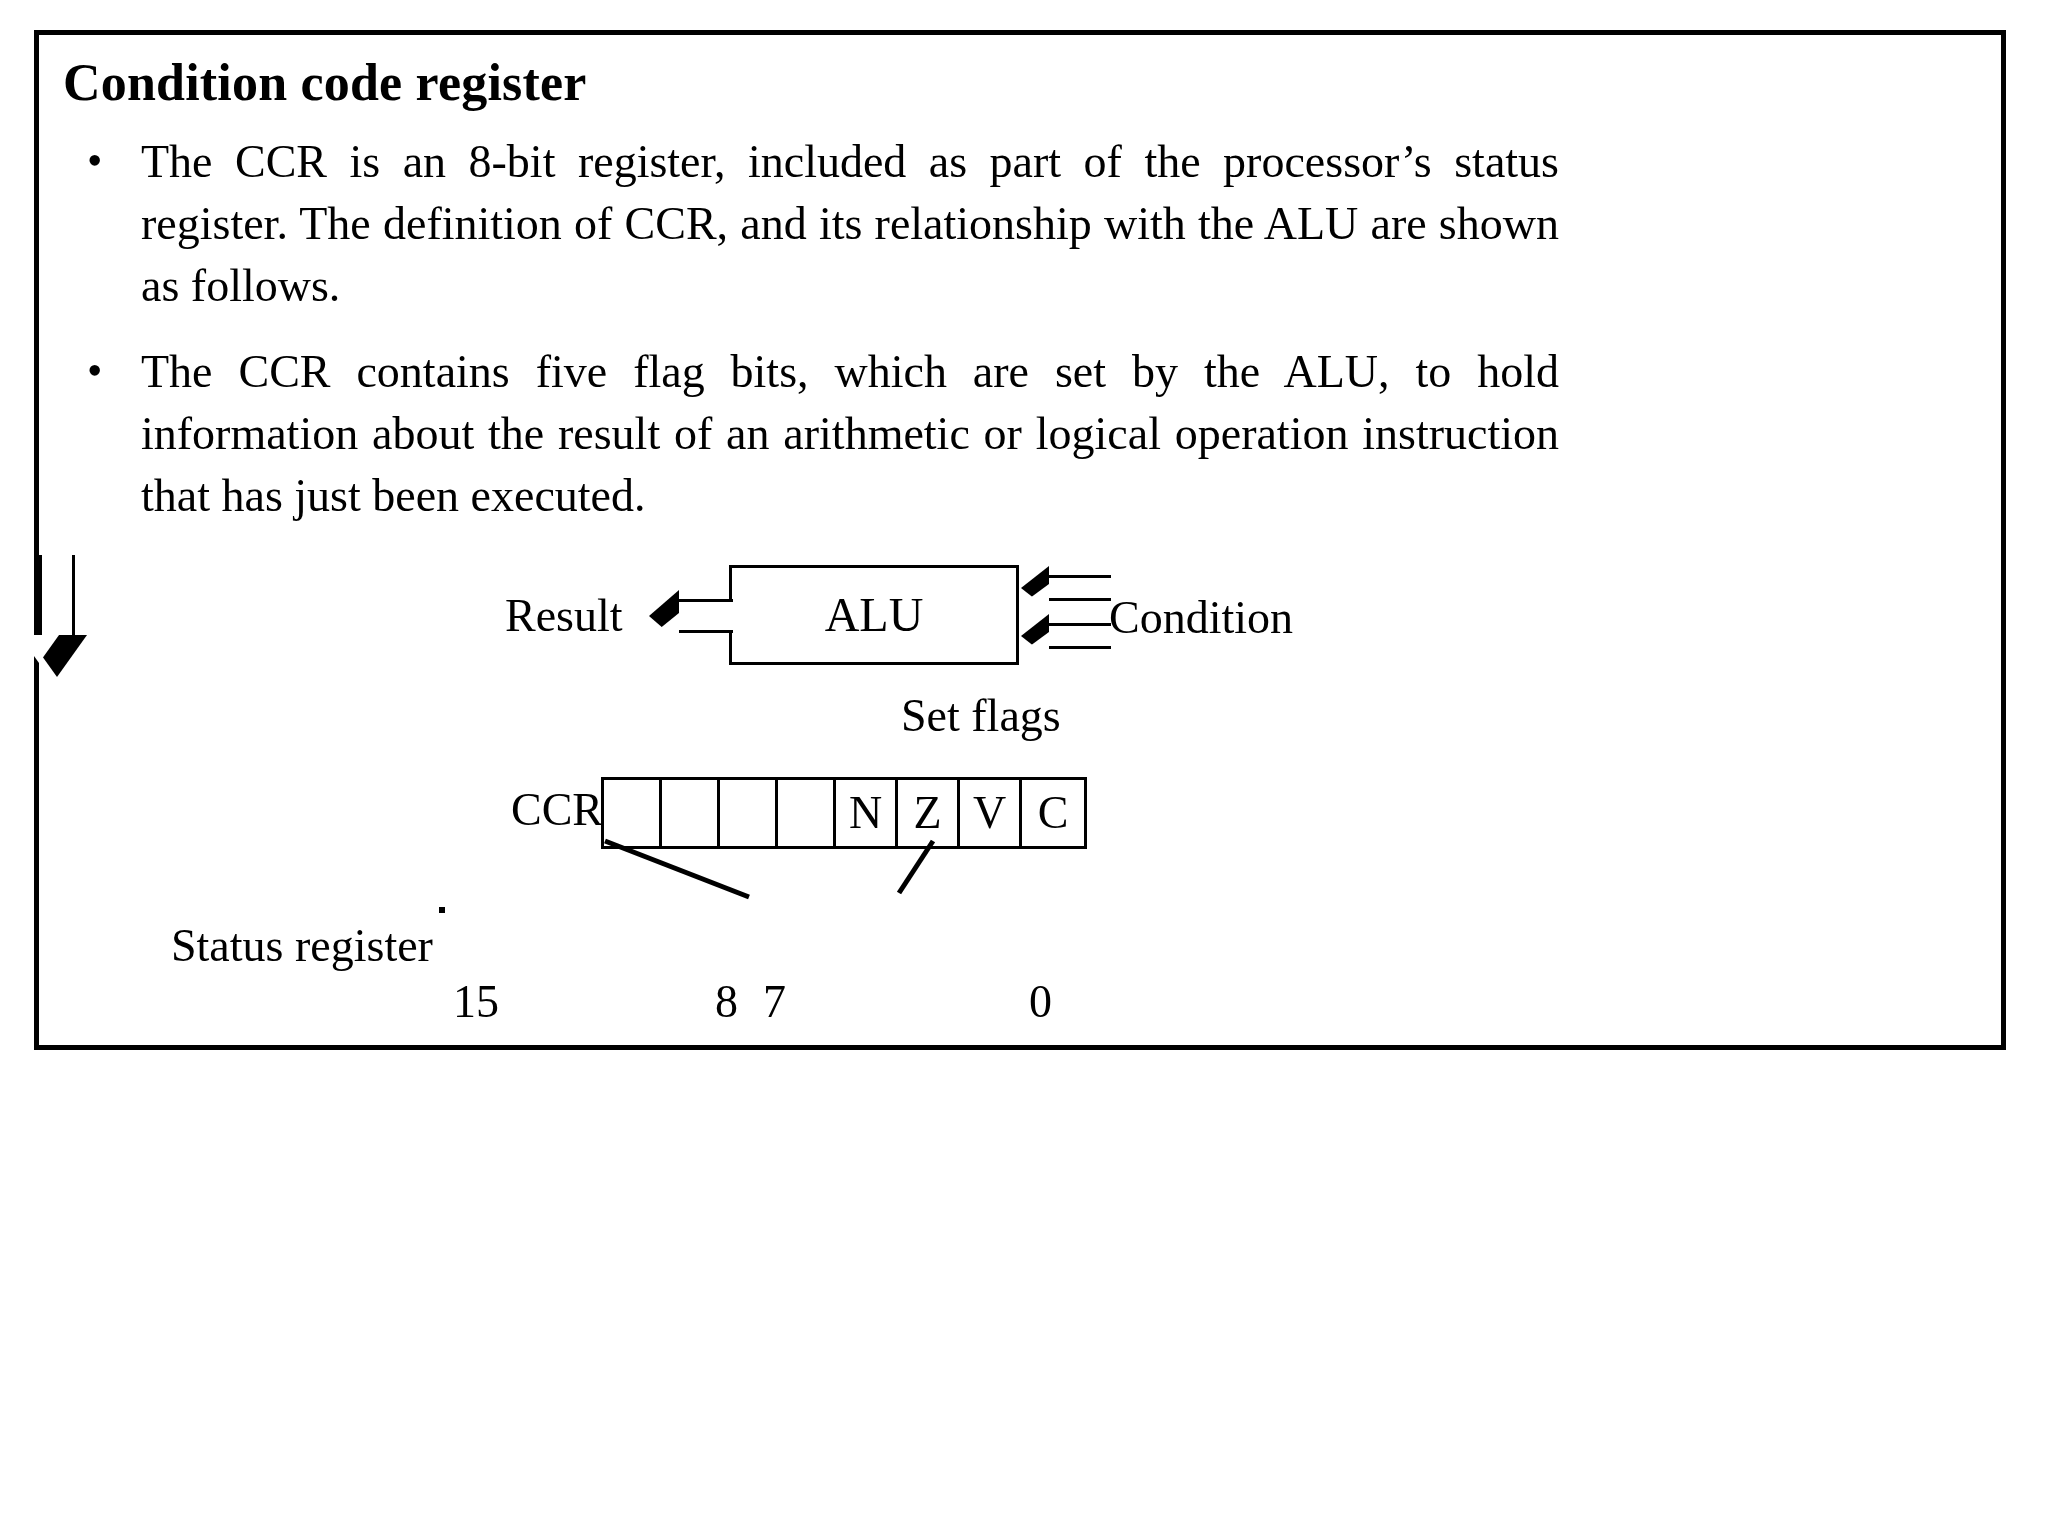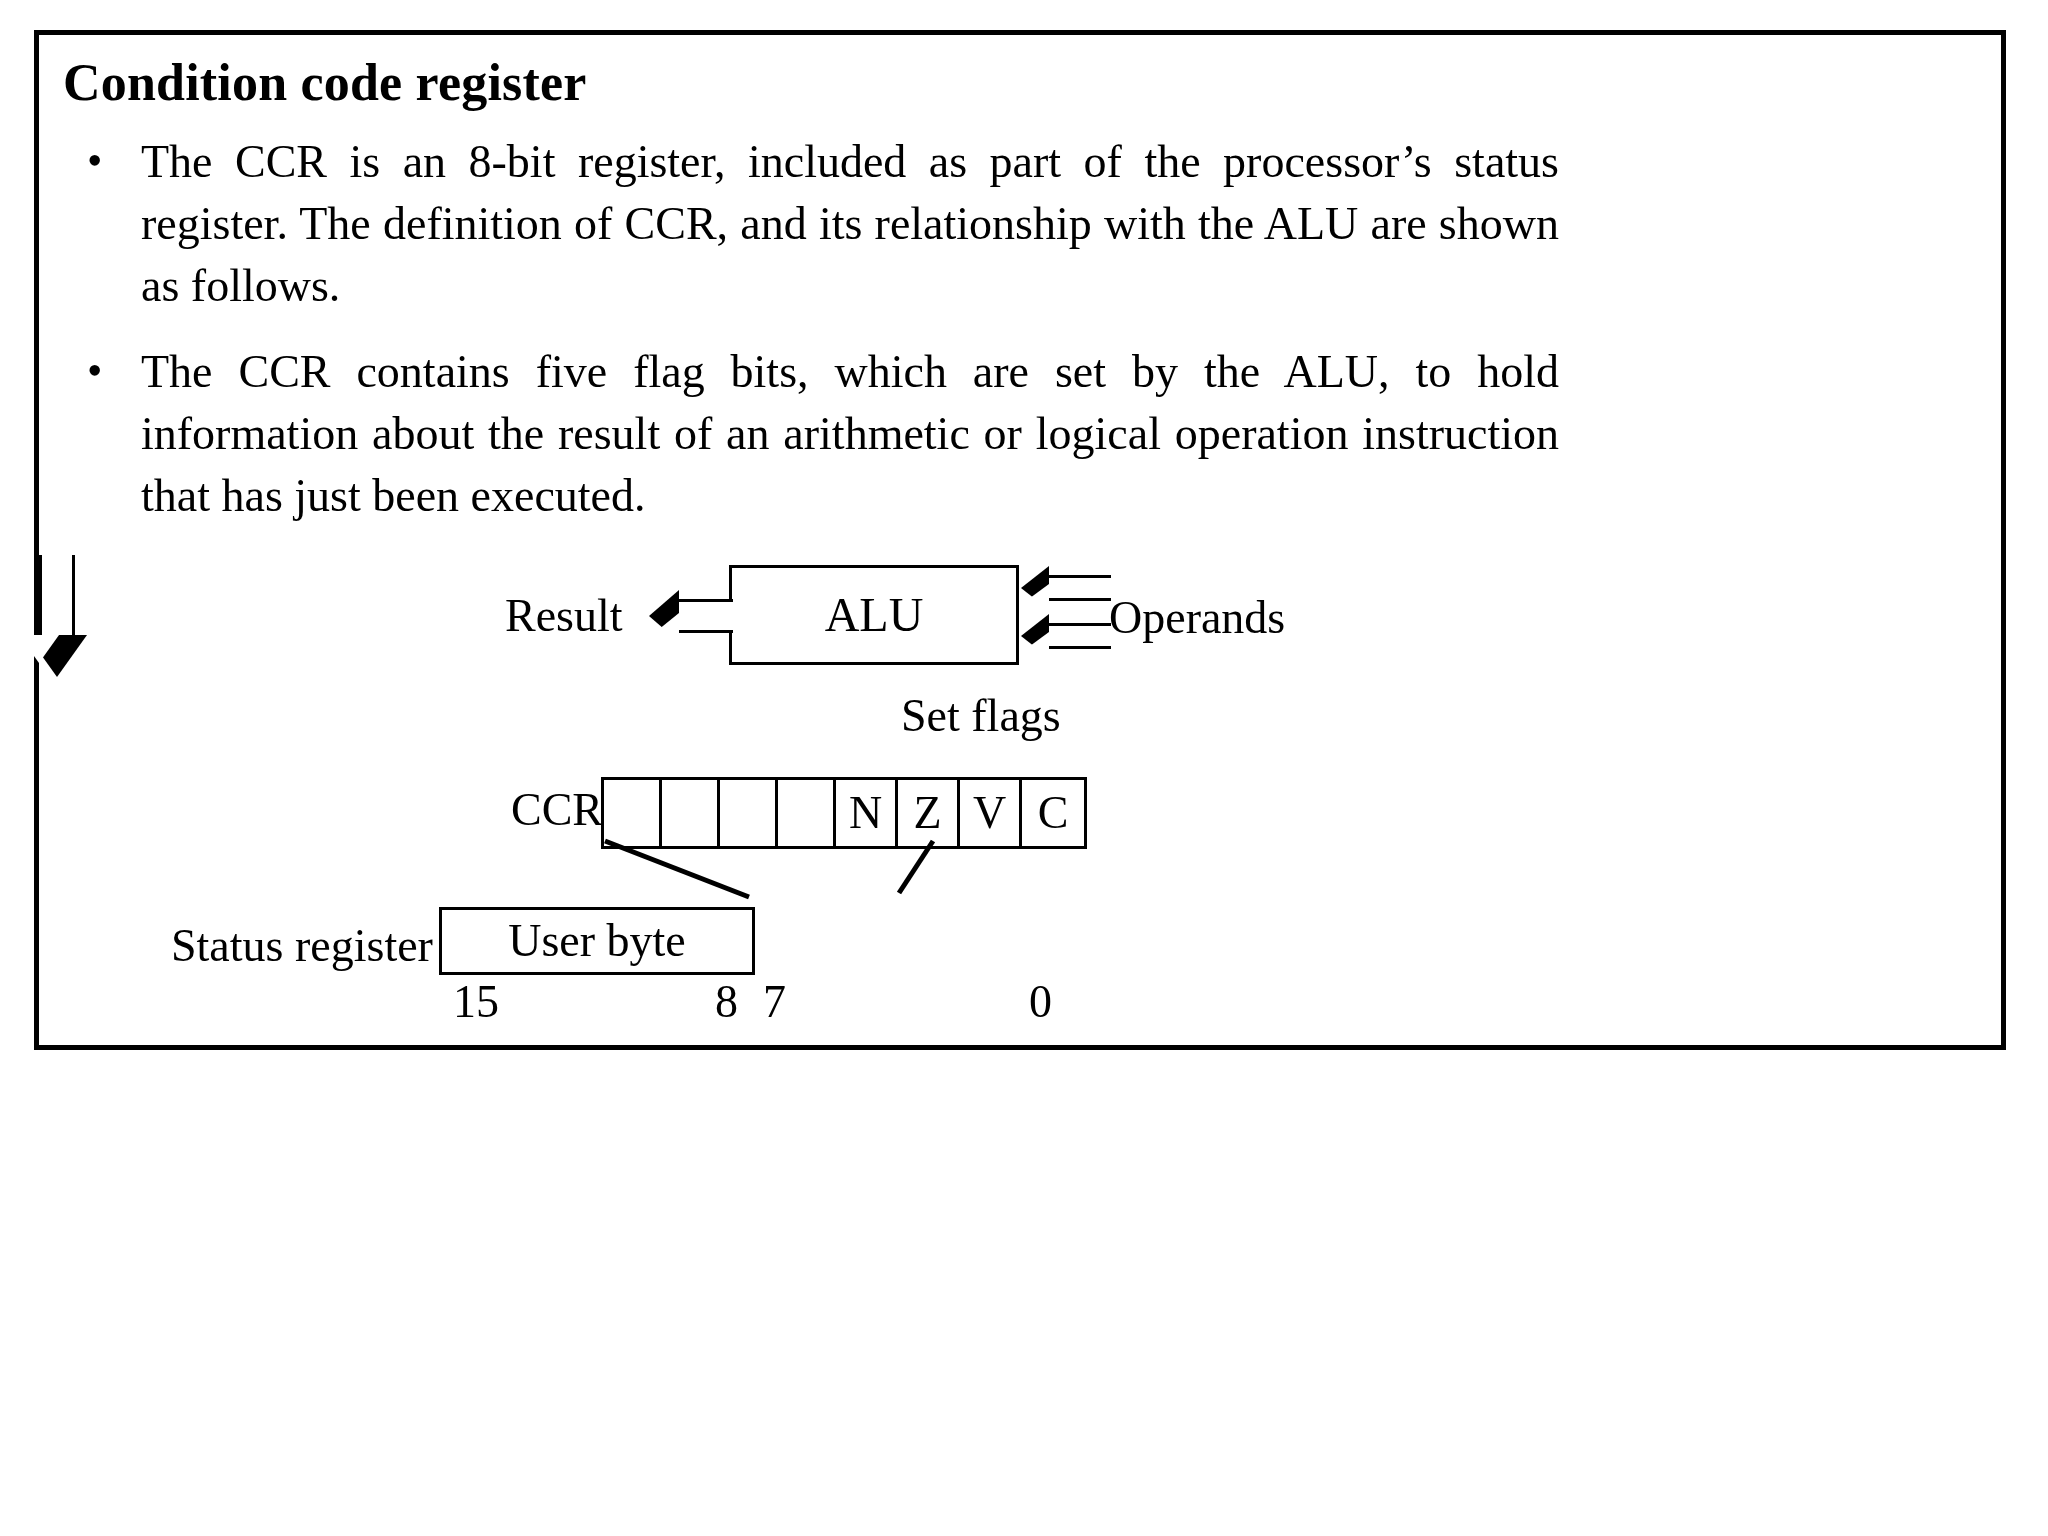--- a/index.html
+++ b/index.html
@@ -286,21 +286,21 @@
         <div class="head">
           <div class="head-inner"></div>
         </div>
       </div>
       <div class="harrow arrow-op arrow-op2">
         <div class="shaft"></div>
         <div class="head">
           <div class="head-inner"></div>
         </div>
       </div>
-      <div class="lbl lbl-operands">Operands</div>
+      <div class="lbl lbl-operands">Condition</div>
 
       <div class="arrow-flags">
         <div class="vshaft"></div>
         <div class="vhead"></div>
         <div class="vhead-inner"></div>
       </div>
       <div class="lbl lbl-setflags">Set flags</div>
 
       <div class="lbl lbl-ccr">CCR</div>
       <div class="ccr-row">
@@ -314,21 +314,20 @@
         <div class="ccr-cell wide">C</div>
       </div>
 
       <svg class="connector" style="left:0; top:280px; width:1300px; height:80px;" viewBox="0 0 1300 80" xmlns="http://www.w3.org/2000/svg">
         <line x1="566" y1="6" x2="710" y2="62" stroke="#000000" stroke-width="5"></line>
         <line x1="860" y1="58" x2="894" y2="6" stroke="#000000" stroke-width="5"></line>
       </svg>
 
       <div class="lbl lbl-status">Status register</div>
       <div class="status-row">
-        <div class="status-cell usr">User byte</div>
       </div>
 
       <div class="bits">
         <div class="bit bit-15">15</div>
         <div class="bit bit-8">8</div>
         <div class="bit bit-7">7</div>
         <div class="bit bit-0">0</div>
       </div>
 
     </div>

